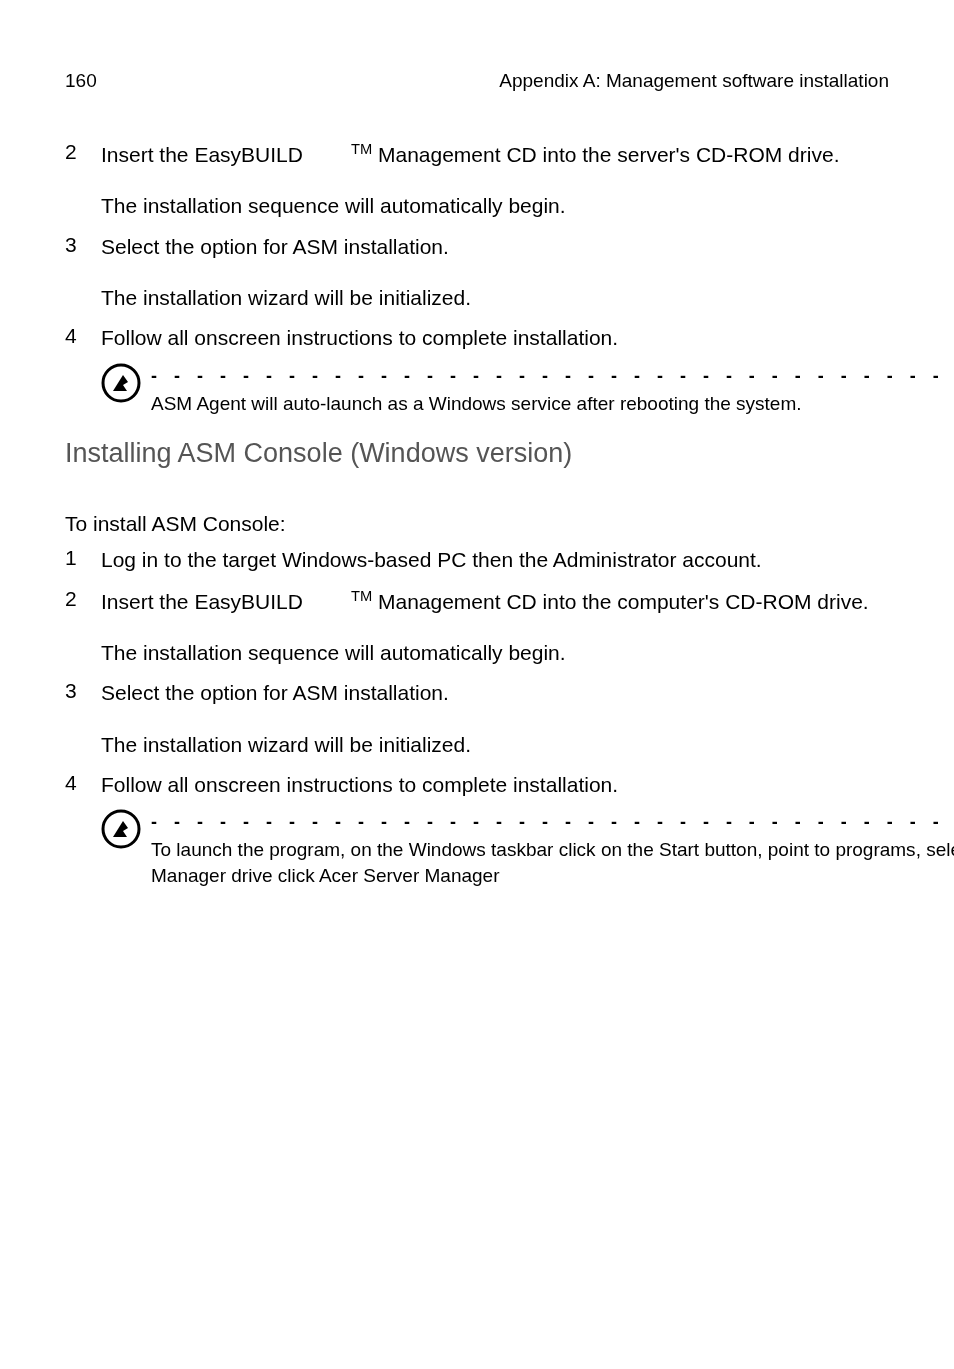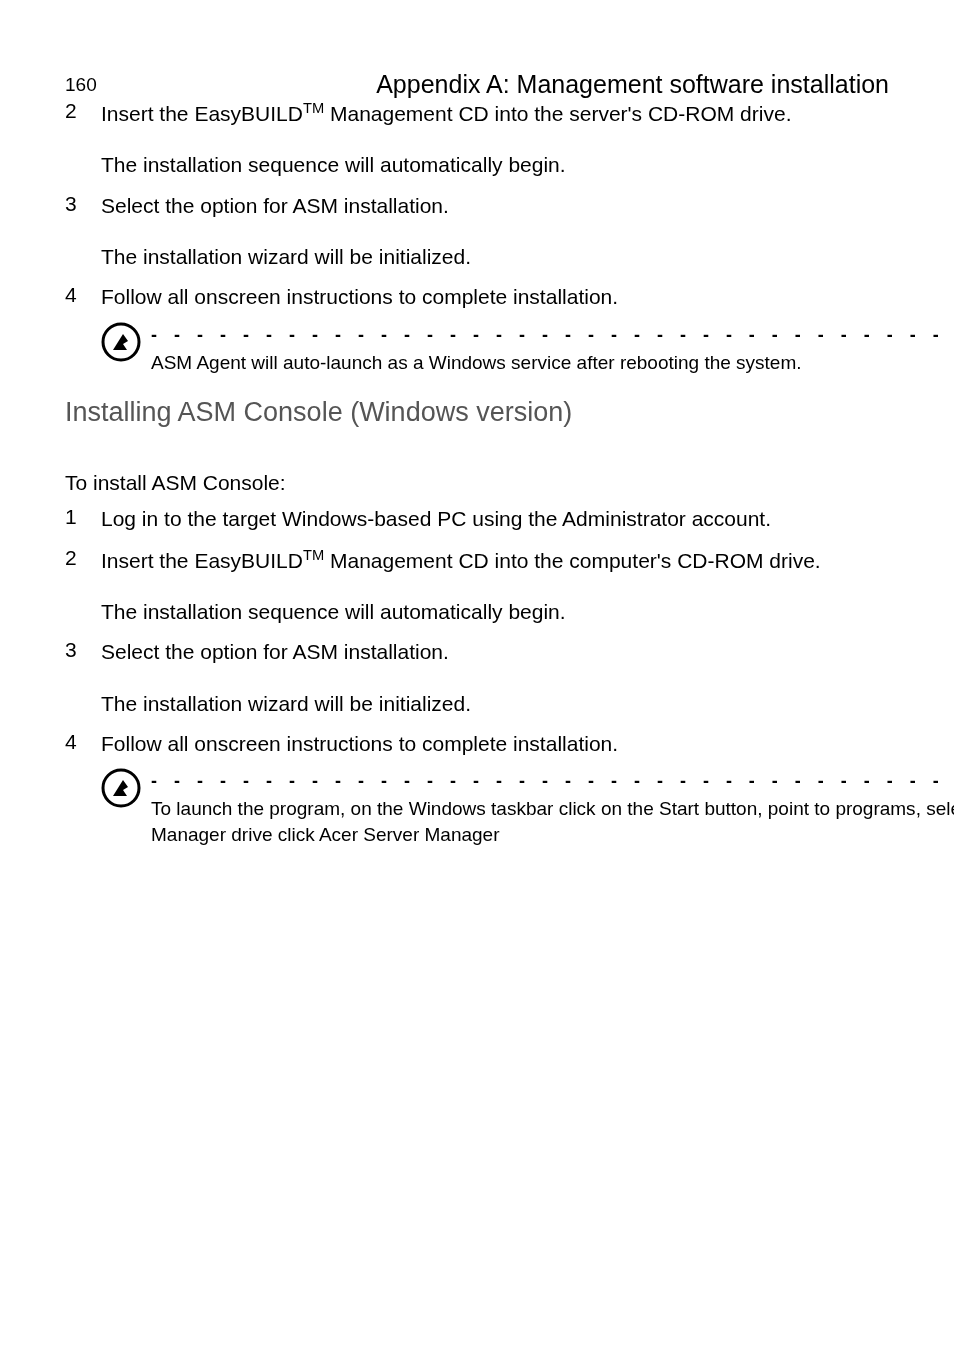--- a/index.html
+++ b/index.html
@@ -11,28 +11,29 @@
     width: 954px;
   }
   .page {
     padding: 70px 65px 70px 65px;
     box-sizing: border-box;
     width: 954px;
   }
   .header-row {
     display: flex;
     justify-content: space-between;
-    align-items: center;
+    align-items: flex-start;
+    margin-bottom: 48px;
   }
   .page-num {
     font-size: 19px;
     font-weight: 400;
   }
   .header-title {
-    font-size: 25px;
+    font-size: 19px;
     font-weight: 400;
   }
   .step-row {
     display: flex;
     align-items: flex-start;
     margin-bottom: 8px;
   }
   .step-num {
     width: 36px;
     flex-shrink: 0;
@@ -96,20 +97,21 @@
   .h2.big-gap {
     margin-top: 90px;
   }
   .intro {
     font-size: 21px;
     margin-bottom: 10px;
     margin-top: 43px;
   }
   sup {
     font-size: 0.7em;
+    margin-left: 48px;
   }
   .bold {
     font-weight: normal;
   }
 </style>
 </head>
 <body>
 
 <div class="page">
 
@@ -152,21 +154,21 @@
   </div>
 
   <div class="h2">Installing ASM Console (Windows version)</div>
 
   <div class="intro">To install ASM Console:</div>
 
   <div>
 
     <div class="step-row">
       <div class="step-num">1</div>
-      <div class="step-text">Log in to the target Windows-based PC using the Administrator account.</div>
+      <div class="step-text">Log in to the target Windows-based PC then the Administrator account.</div>
     </div>
 
     <div class="step-row block-gap">
       <div class="step-num">2</div>
       <div class="step-text">Insert the EasyBUILD<sup>TM</sup> Management CD into the computer's CD-ROM drive.</div>
     </div>
     <div class="indented">The installation sequence will automatically begin.</div>
 
     <div class="step-row block-gap">
       <div class="step-num">3</div>

